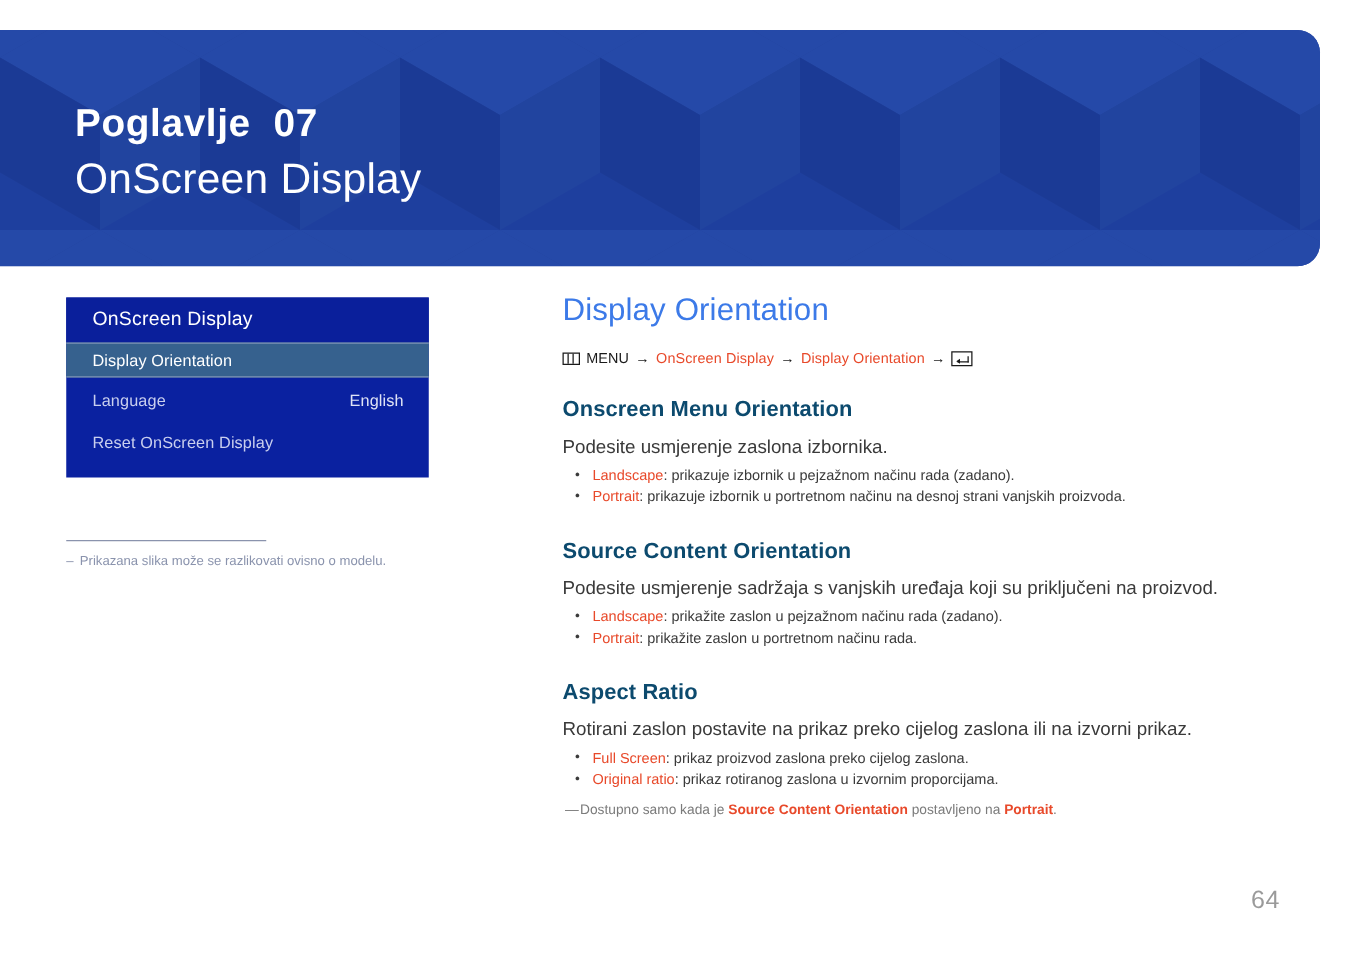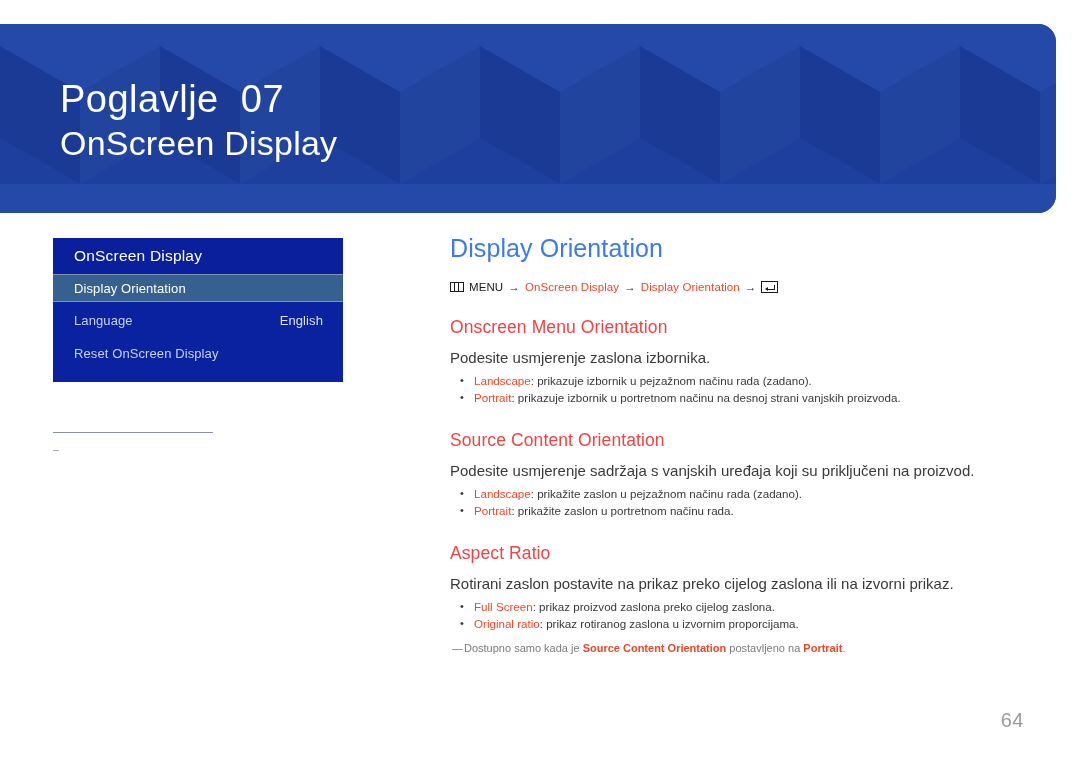--- a/index.html
+++ b/index.html
@@ -38,22 +38,22 @@
     height: 100%;
   }
   .chapter-text {
     position: absolute;
     left: 60px;
     top: 55px;
     color: #ffffff;
     z-index: 3;
   }
   .chapter-label {
-    font-size: 38px;
-    font-weight: 400;
+    font-size: 31px;
+    font-weight: 700;
     letter-spacing: 0.5px;
     line-height: 40px;
     white-space: pre;
   }
   .chapter-title {
     font-size: 34px;
     font-weight: 400;
     letter-spacing: 0.2px;
     line-height: 44px;
     margin-top: 2px;
@@ -186,22 +186,22 @@
     left: 3px; top: 5px;
     width: 0; height: 0;
     border-top: 2.6px solid transparent;
     border-bottom: 2.6px solid transparent;
     border-right: 3.2px solid #1a1a1a;
   }
 
   .section { margin-top: 22px; }
   .section-heading {
     font-size: 17.5px;
-    font-weight: 400;
-    color: #ef4444;
+    font-weight: 700;
+    color: #0c4a6e;
     letter-spacing: 0.1px;
     line-height: 24px;
   }
   .section-intro {
     margin-top: 11px;
     font-size: 15px;
     color: #3a3a3a;
     line-height: 16px;
   }
   .bullets { margin-top: 6px; list-style: none; }
@@ -291,20 +291,21 @@
         <div class="osd-row spaced">
           <span>Reset OnScreen Display</span>
         </div>
       </div>
   </div>
 
   <div class="osd-note-wrap">
     <div class="osd-note-rule"></div>
     <div class="osd-note">
       <span class="dash">–</span>
+      <span>Prikazana slika može se razlikovati ovisno o modelu.</span>
     </div>
   </div>
 
   <div class="content">
     <div class="page-title">Display Orientation</div>
 
     <div class="breadcrumb">
       <span class="menu-icon">
           <i class="b1"></i>
           <i class="b2"></i>

